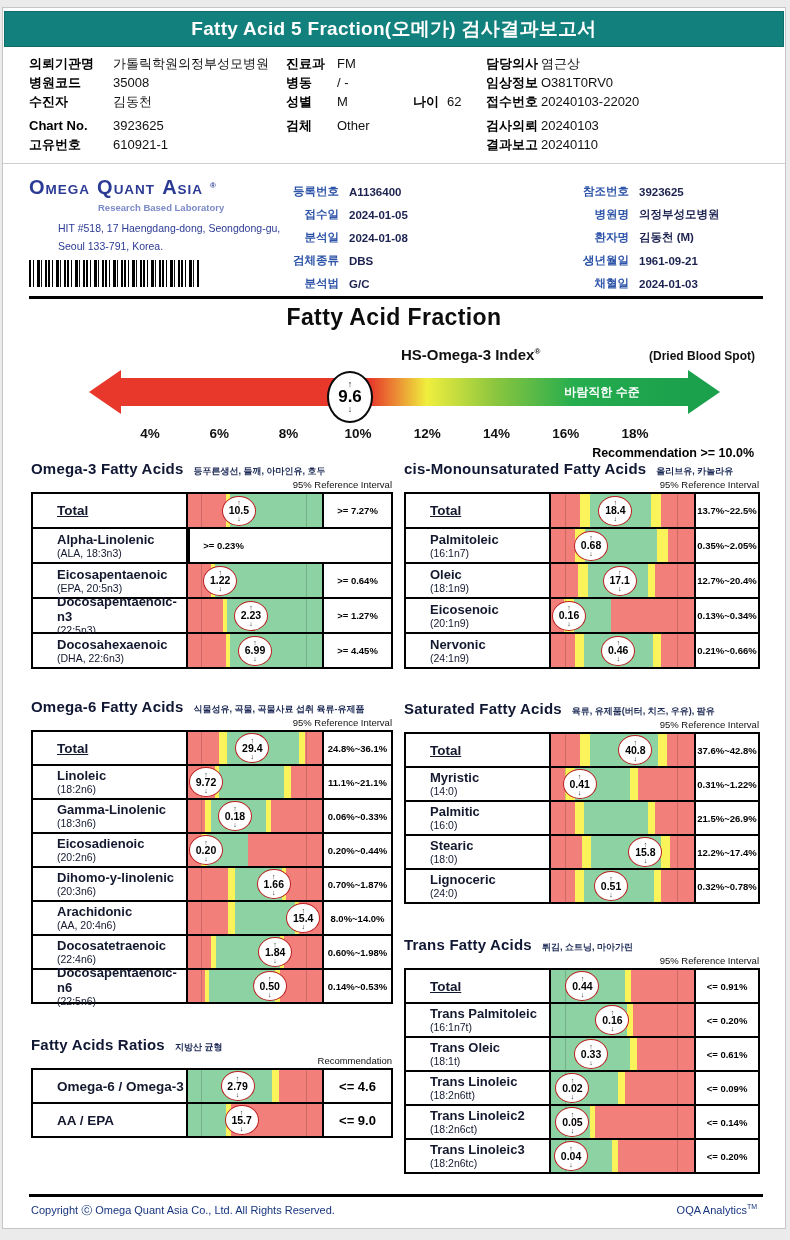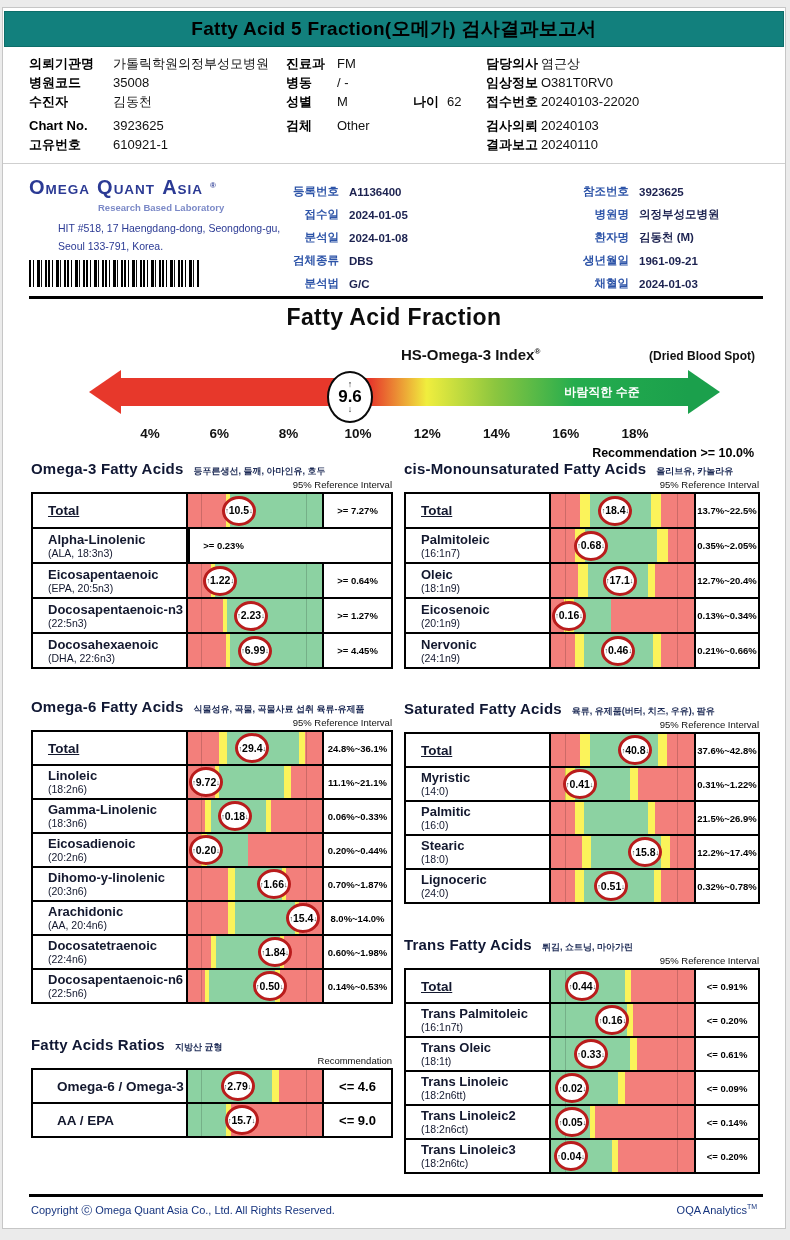--- a/index.html
+++ b/index.html
@@ -1,21 +1,21 @@
 <!DOCTYPE html>
 <html><head>
 <meta charset="utf-8">
 <style>
   html,body{margin:0;padding:0;}
   body{width:790px;height:1240px;background:#ebebeb;font-family:"Liberation Sans",sans-serif;overflow:hidden;position:relative;}
   .page{position:absolute;left:2px;top:7px;width:784px;height:1222px;background:#fff;border:1px solid #c6c6c6;box-sizing:border-box;}
 
   
   .title-bar{position:absolute;left:1px;right:1px;top:3px;height:34px;background:#12807D;border:1px solid #0d6e6a;
-    color:#000000;font-size:19px;font-weight:bold;text-align:center;line-height:33px;letter-spacing:.3px;}
+    color:#ffffff;font-size:19px;font-weight:bold;text-align:center;line-height:33px;letter-spacing:.3px;}
 
   
   .pat-col{position:absolute;top:46px;font-size:13px;color:#000;}
   #pat-col1{left:26px;}#pat-col2{left:283px;}#pat-col3{left:483px;}
   .prow{height:19px;display:flex;align-items:center;}
   .prow.gap{margin-top:5px;}
   .plabel{font-weight:bold;}
   #pat-col1 .plabel{width:84px;}#pat-col2 .plabel{width:51px;}#pat-col3 .plabel{width:55px;}
   .pval{color:#111;}
   .pl2{font-weight:bold;width:34px;margin-left:24px;}
@@ -73,35 +73,35 @@
   .tw-sat{left:401px;top:692px;width:356px;}
   .tw-trans{left:401px;top:928px;width:356px;}
   .tw-ratios{left:28px;top:1028px;width:362px;}
   .tl1{display:flex;align-items:baseline;gap:10px;height:19px;}
   .ttitle{font-size:15px;font-weight:bold;color:#101733;letter-spacing:.2px;white-space:nowrap;}
   .tannot{font-size:9px;font-weight:bold;color:#1c2a55;white-space:nowrap;}
   .tref{text-align:right;font-size:9.5px;color:#111;height:12px;line-height:12px;padding-right:1px;}
   .ftable{border:2px solid #000;background:#fff;margin-top:1px;}
   .frow{display:flex;height:var(--rh,33px);}
   .frow + .frow{border-top:2px solid #000;}
-  .ncell{display:flex;flex-direction:column;justify-content:center;padding-left:15px;background:#fff;border-right:2px solid #000;box-sizing:border-box;}
+  .ncell{display:flex;flex-direction:column;justify-content:center;padding-left:24px;background:#fff;border-right:2px solid #000;box-sizing:border-box;}
   .lt .ncell{flex:0 0 155px;}
   .rt .ncell{flex:0 0 145px;}
   .nm{font-size:13px;font-weight:bold;color:#13182e;line-height:15px;}
   .nm.total{font-size:13.5px;text-decoration:underline;}
   .sb{font-size:10.5px;color:#13182e;line-height:13px;}
   .bcell{flex:1;position:relative;display:flex;overflow:hidden;}
   .seg{height:100%;}
   .seg-r{background:#F37F7B;}
   .seg-y{background:#FBF35A;}
   .seg-g{background:#8CD2A2;}
   .gline{position:absolute;top:0;bottom:0;width:1px;background:rgba(0,0,0,0.16);}
   .g1{left:10%;}.g2{left:88%;}
-  .bubble{position:absolute;top:50%;transform:translateY(-50%);width:34px;height:30px;background:#fff;border:3px solid #b91c1c;border-radius:50%;
-    display:flex;flex-direction:row;align-items:center;justify-content:center;z-index:2;box-sizing:border-box;}
+  .bubble{position:absolute;top:50%;transform:translateY(-50%);width:34px;height:30px;background:#fff;border:1px solid #b91c1c;border-radius:50%;
+    display:flex;flex-direction:column;align-items:center;justify-content:center;z-index:2;box-sizing:border-box;}
   .barrow{font-size:7px;line-height:5px;color:#222;}
   .bval{font-size:10.5px;font-weight:bold;line-height:11px;color:#000;}
   .rcell{display:flex;align-items:center;justify-content:center;font-size:9.5px;font-weight:bold;color:#000;background:#fff;border-left:2px solid #000;box-sizing:border-box;}
   .lt .rcell{flex:0 0 69px;}
   .rt .rcell{flex:0 0 64px;}
   .tw-omega3 .ftable,.tw-cis .ftable{--rh:33px;}
   .tw-omega6 .ftable,.tw-sat .ftable,.tw-trans .ftable,.tw-ratios .ftable{--rh:32px;}
   .tw-ratios .ncell{padding-left:24px;}
   .tw-ratios .nm{font-size:13.5px;}
   .tw-ratios .rcell{font-size:13px;}

